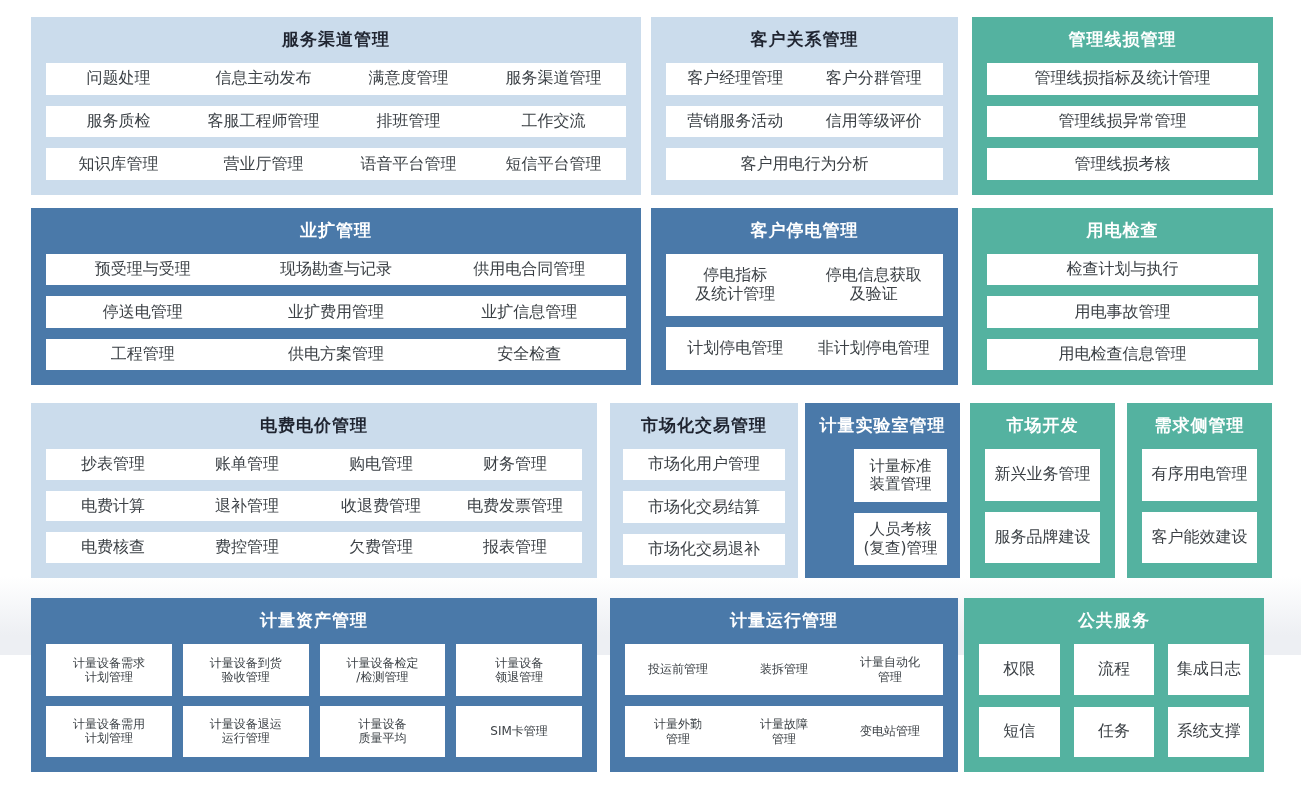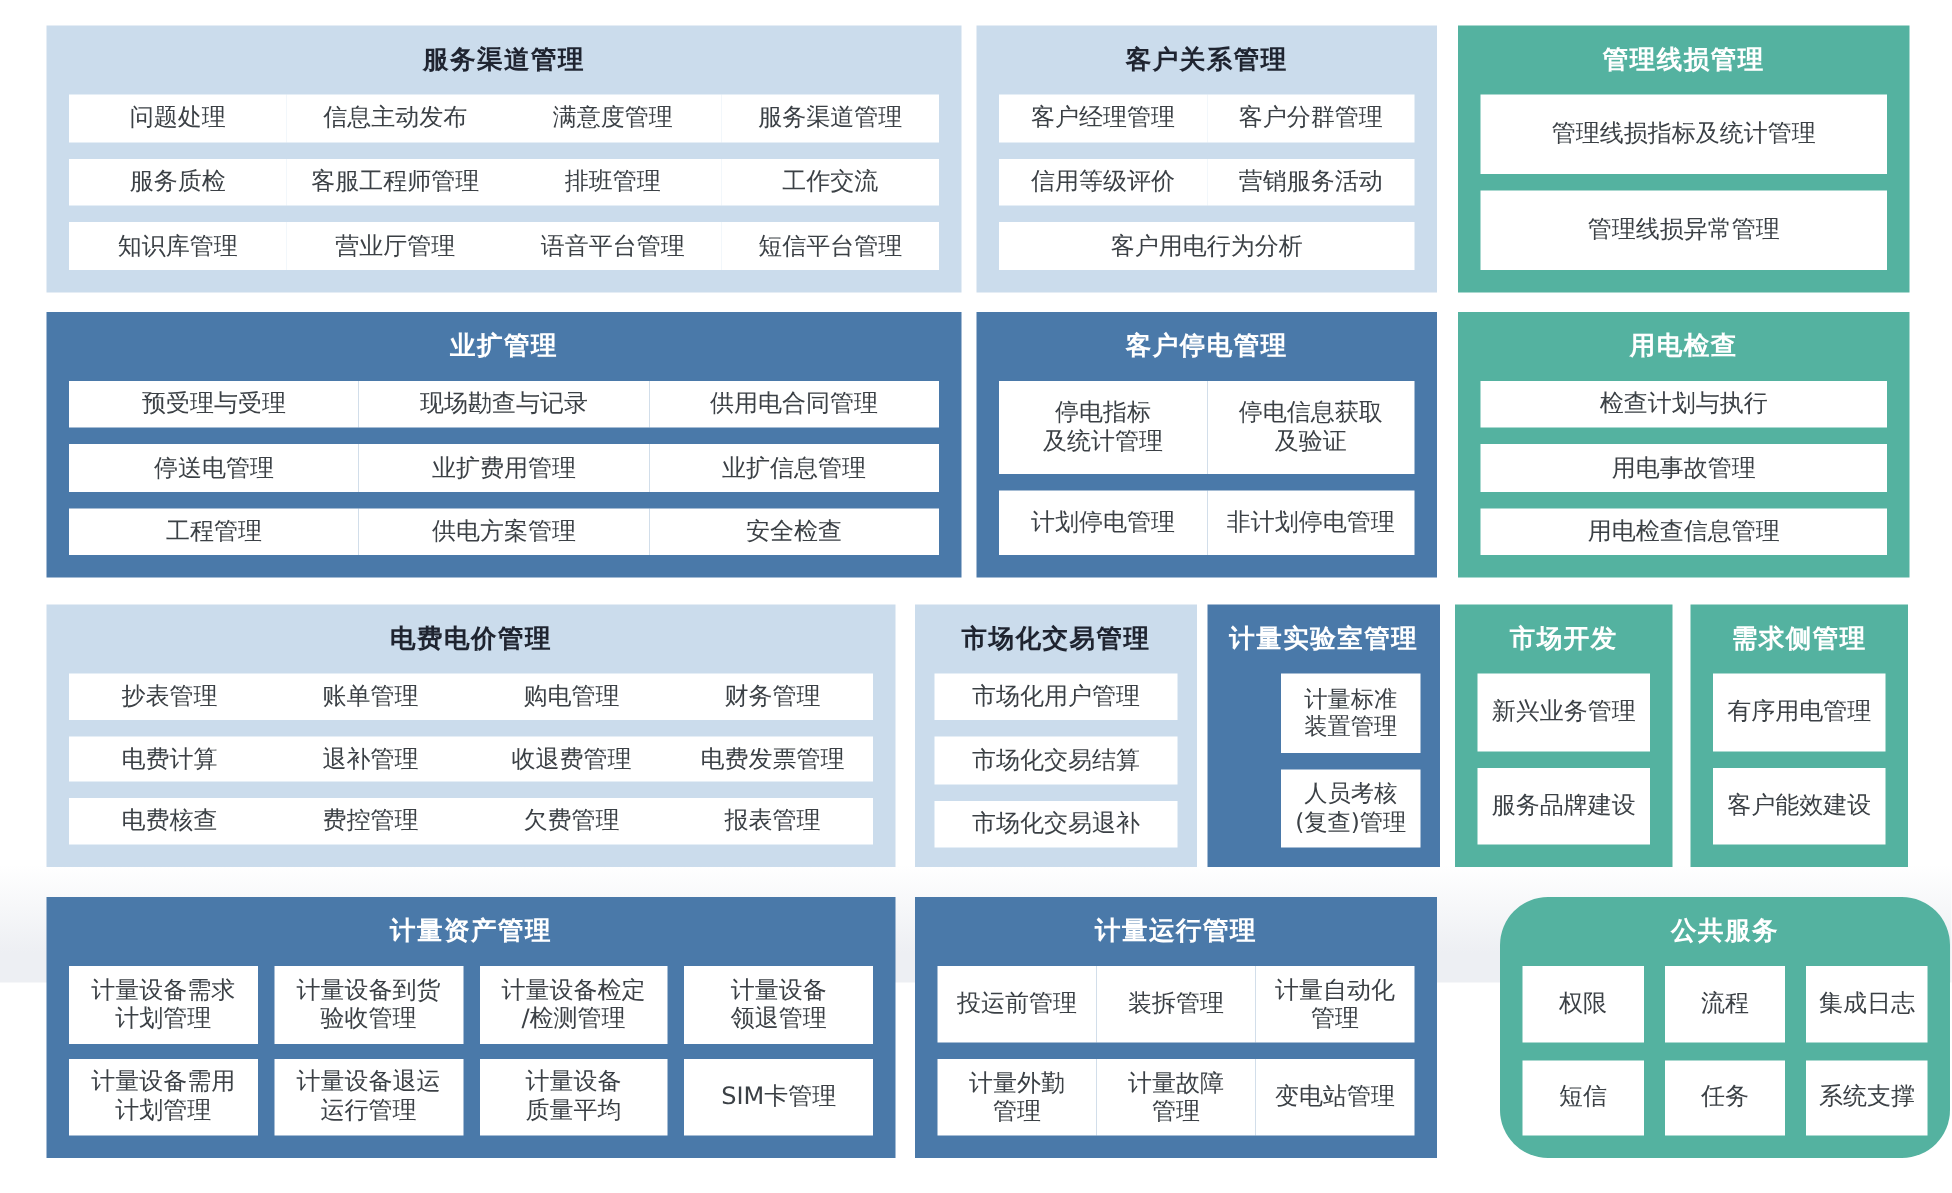--- a/index.html
+++ b/index.html
@@ -55,25 +55,25 @@
   .g4{left:31px;top:208px;width:610px;height:177px;}
   .g5{left:651px;top:208px;width:307px;height:177px;justify-content:flex-end;}
   .g6{left:972px;top:208px;width:301px;height:177px;}
   .g7{left:31px;top:403px;width:566px;height:175px;}
   .g8{left:610px;top:403px;width:188px;height:175px;}
   .g9{left:805px;top:403px;width:155px;height:175px;}
   .g10{left:970px;top:403px;width:145px;height:175px;}
   .g11{left:1127px;top:403px;width:145px;height:175px;}
   .g12{left:31px;top:598px;width:566px;height:174px;}
   .g13{left:610px;top:598px;width:348px;height:174px;}
-  .g14{left:1000px;top:598px;width:300px;height:174px;border-radius:32px;}
+  .g14{left:964px;top:598px;width:300px;height:174px;}
   
   .g8 .items,.g9 .items{padding:2px 13px 13px 13px;}
   .g9 .item{font-size:15.5px;margin-left:36px;}
-  .g12 .item,.g13 .item{font-size:16px;}
+  .g12 .item,.g13 .item{font-size:12px;}
   .g12 .items{gap:10px 11px;}
   .g14 .items{gap:12px 14px;}
 </style>
 </head>
 <body>
 
 <div class="page">
     <section class="block theme-light g1">
       <div class="block-title">服务渠道管理</div>
       <div class="items" style="grid-template-columns: repeat(4, 1fr);">
@@ -89,30 +89,31 @@
         <div class="item">营业厅管理</div>
         <div class="item">语音平台管理</div>
         <div class="item">短信平台管理</div>
       </div>
     </section>
     <section class="block theme-light g2">
       <div class="block-title">客户关系管理</div>
       <div class="items" style="grid-template-columns: repeat(2, 1fr);">
         <div class="item">客户经理管理</div>
         <div class="item">客户分群管理</div>
+        <div class="item">营销服务活动</div>
         <div class="item">信用等级评价</div>
-        <div class="item">营销服务活动</div>
         <div class="item" style="grid-column: span 2;">客户用电行为分析</div>
       </div>
     </section>
     <section class="block theme-teal g3">
       <div class="block-title">管理线损管理</div>
       <div class="items" style="grid-template-columns: repeat(1, 1fr);">
         <div class="item">管理线损指标及统计管理</div>
         <div class="item">管理线损异常管理</div>
+        <div class="item">管理线损考核</div>
       </div>
     </section>
     <section class="block theme-dark g4">
       <div class="block-title">业扩管理</div>
       <div class="items" style="grid-template-columns: repeat(3, 1fr);">
         <div class="item">预受理与受理</div>
         <div class="item">现场勘查与记录</div>
         <div class="item">供用电合同管理</div>
         <div class="item">停送电管理</div>
         <div class="item">业扩费用管理</div>

